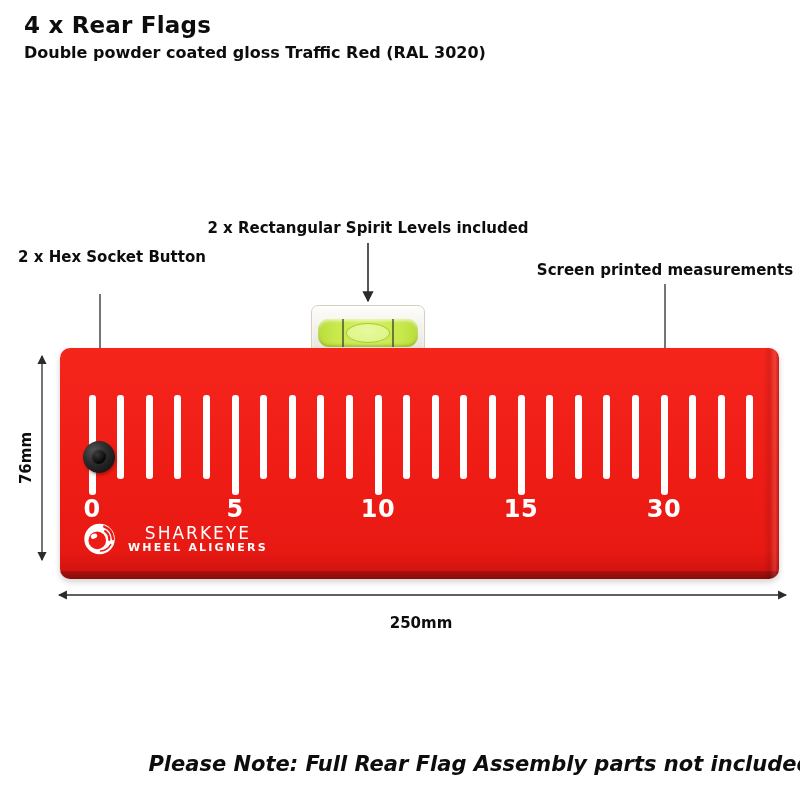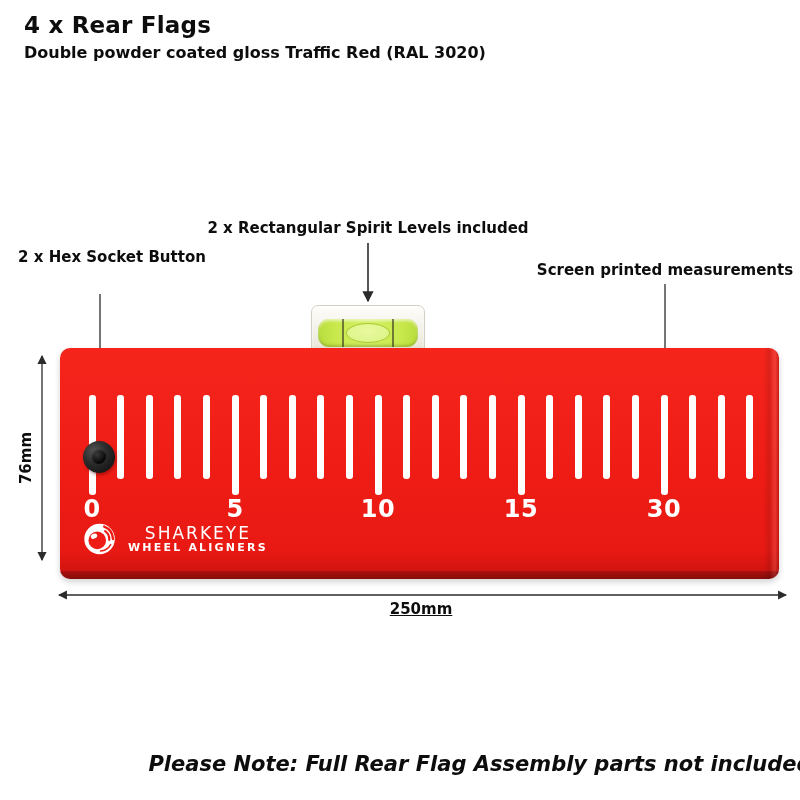--- a/index.html
+++ b/index.html
@@ -32,21 +32,21 @@
   .callout{font-size:15px;font-weight:bold;white-space:nowrap;}
   .callout.spirit{left:368px;top:219px;transform:translateX(-50%);}
   .callout.screws{left:99px;top:248px;transform:translateX(-50%);line-height:19px;margin-left:13px;}
   .callout.meas{left:665px;top:261px;transform:translateX(-50%);}
 
   
   svg.overlay{left:0;top:0;pointer-events:none;}
 
   .dim-label{font-size:15px;font-weight:bold;white-space:nowrap;}
   .dim-label.h76{left:26px;top:458px;transform:translate(-50%,-50%) rotate(-90deg);}
-  .dim-label.w250{left:421px;top:600px;transform:translateX(-50%);text-decoration:underline;}
+  .dim-label.w250{left:421px;top:614px;transform:translateX(-50%);}
 
   
   .spirit-level{
     left:311px;top:305px;width:114px;height:46px;
     background:linear-gradient(180deg,#fdfdfa 0%,var(--housing) 45%,#e9e6da 100%);
     border:1px solid #d3d0c2;
     border-radius:7px 7px 3px 3px;
     box-shadow:inset 0 2px 2px rgba(255,255,255,0.9);
   }
   .spirit-vial{

